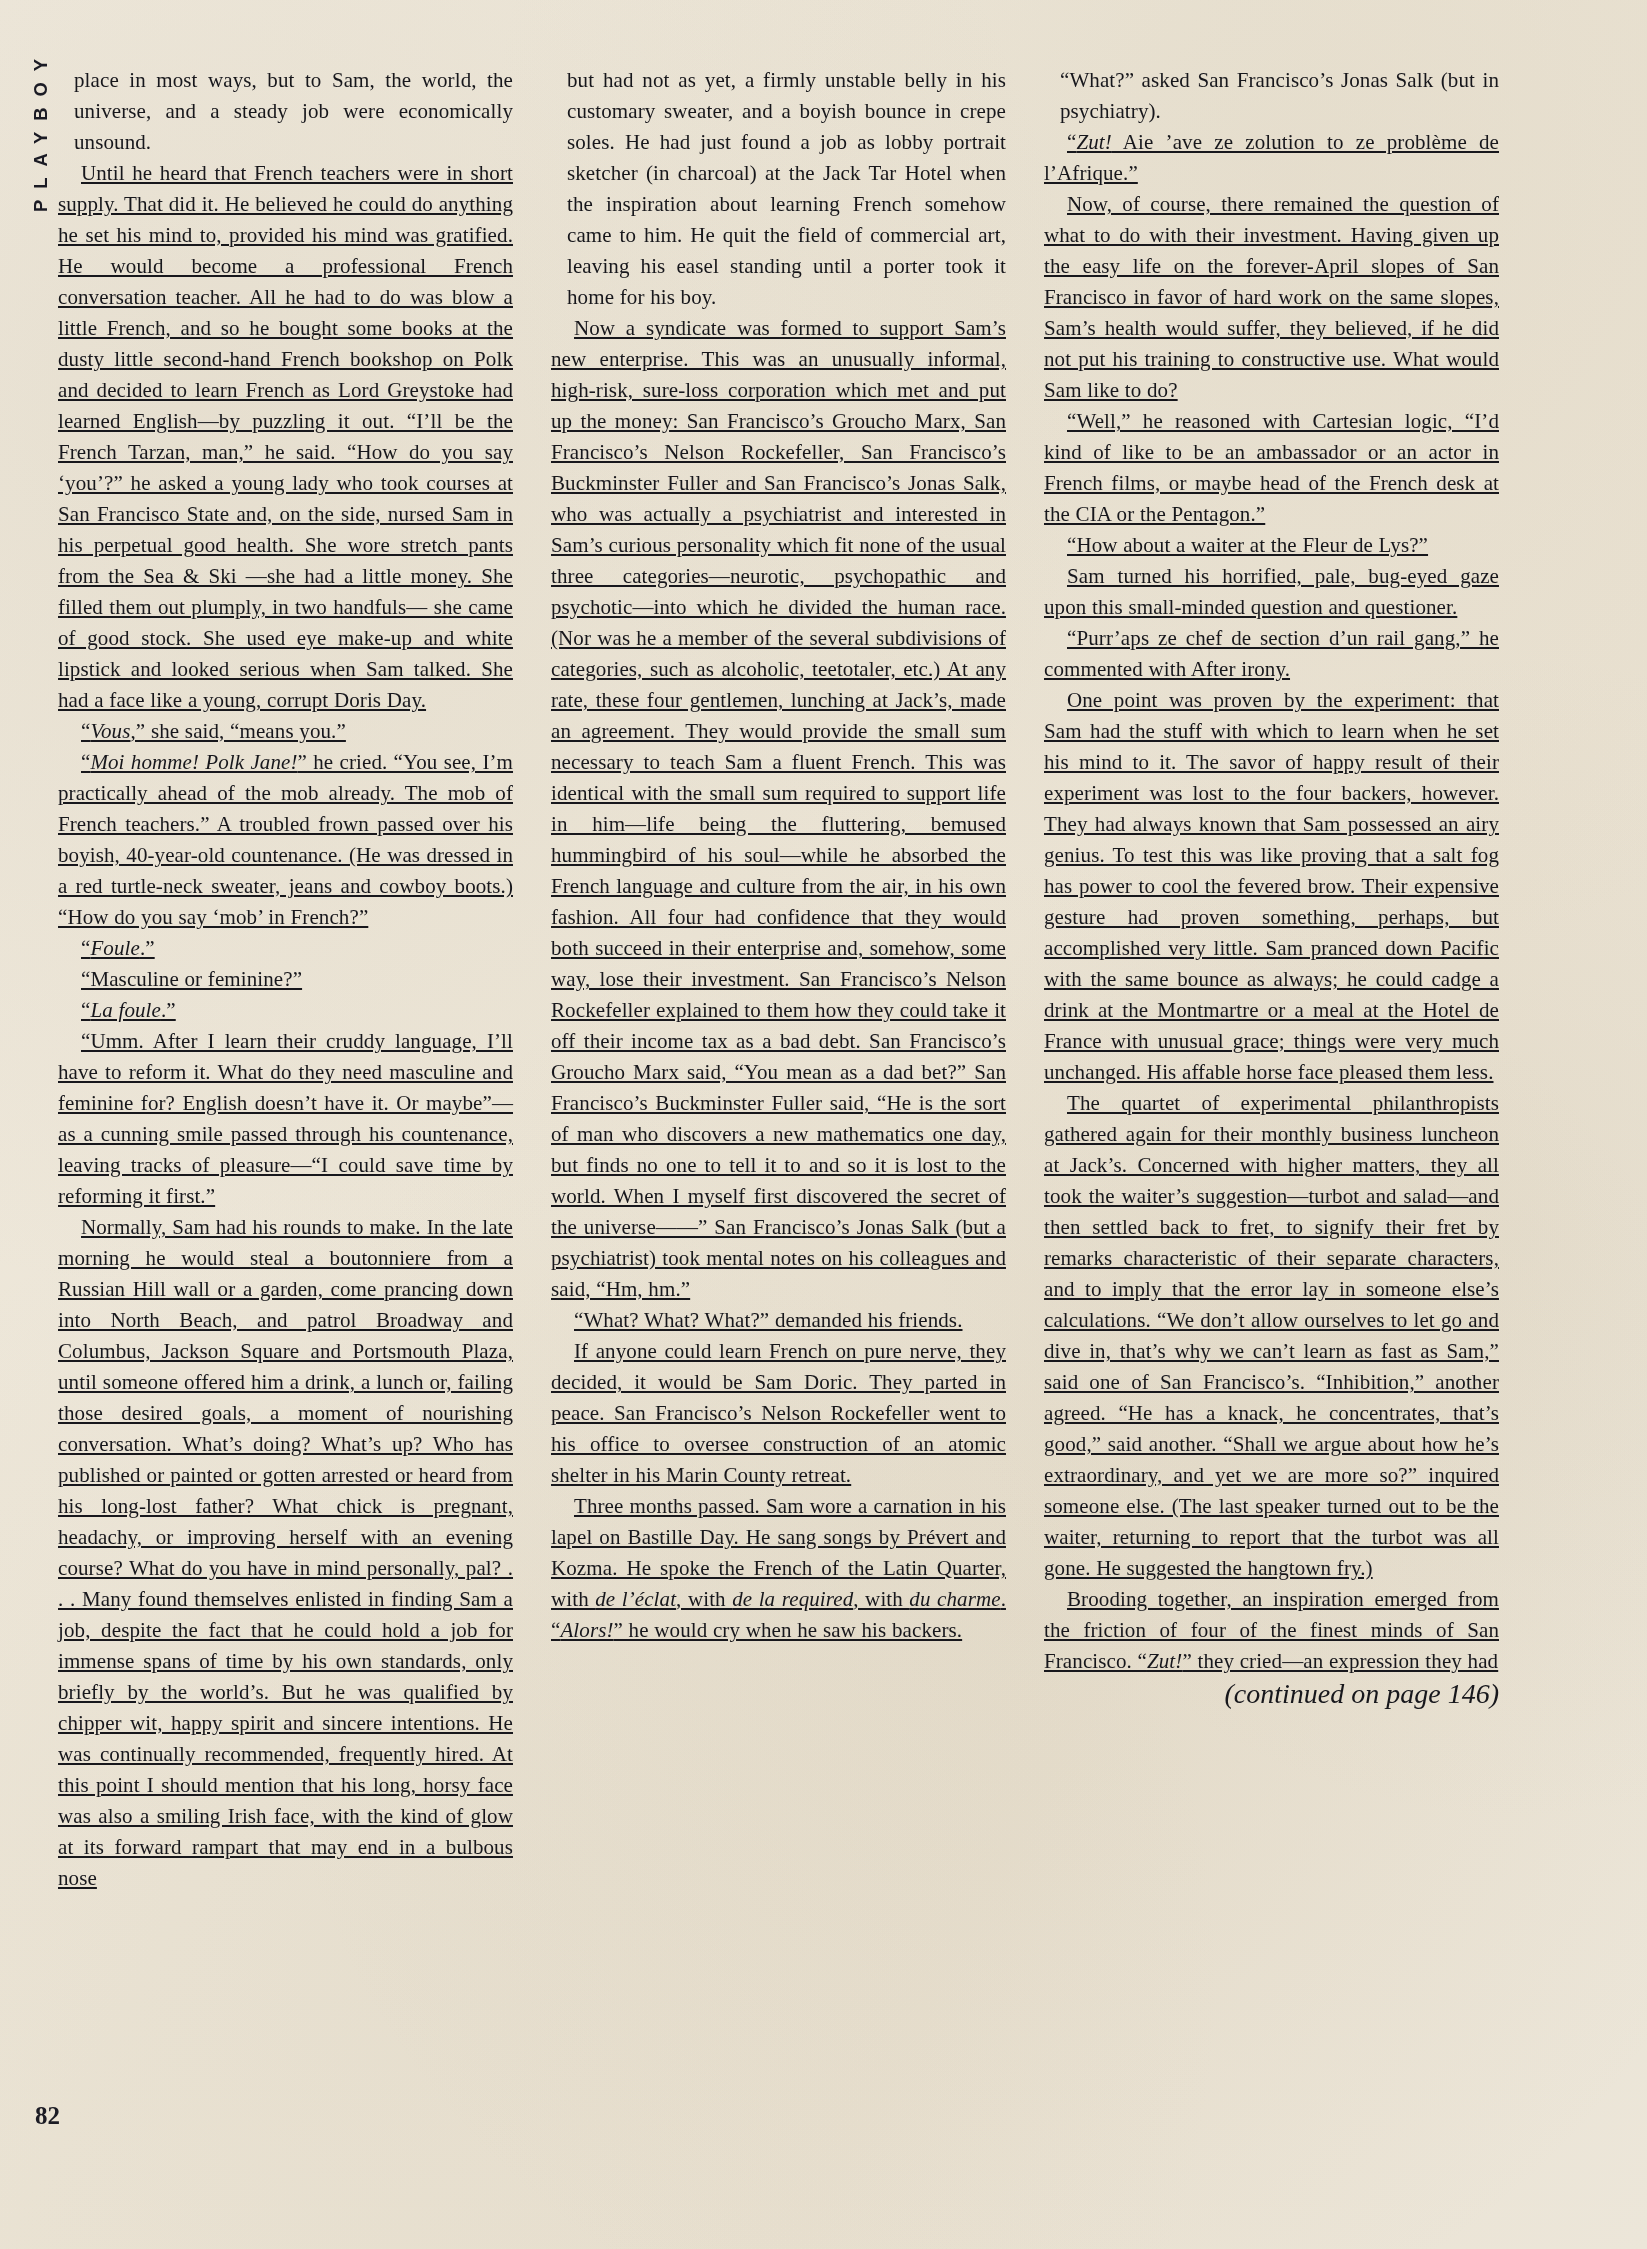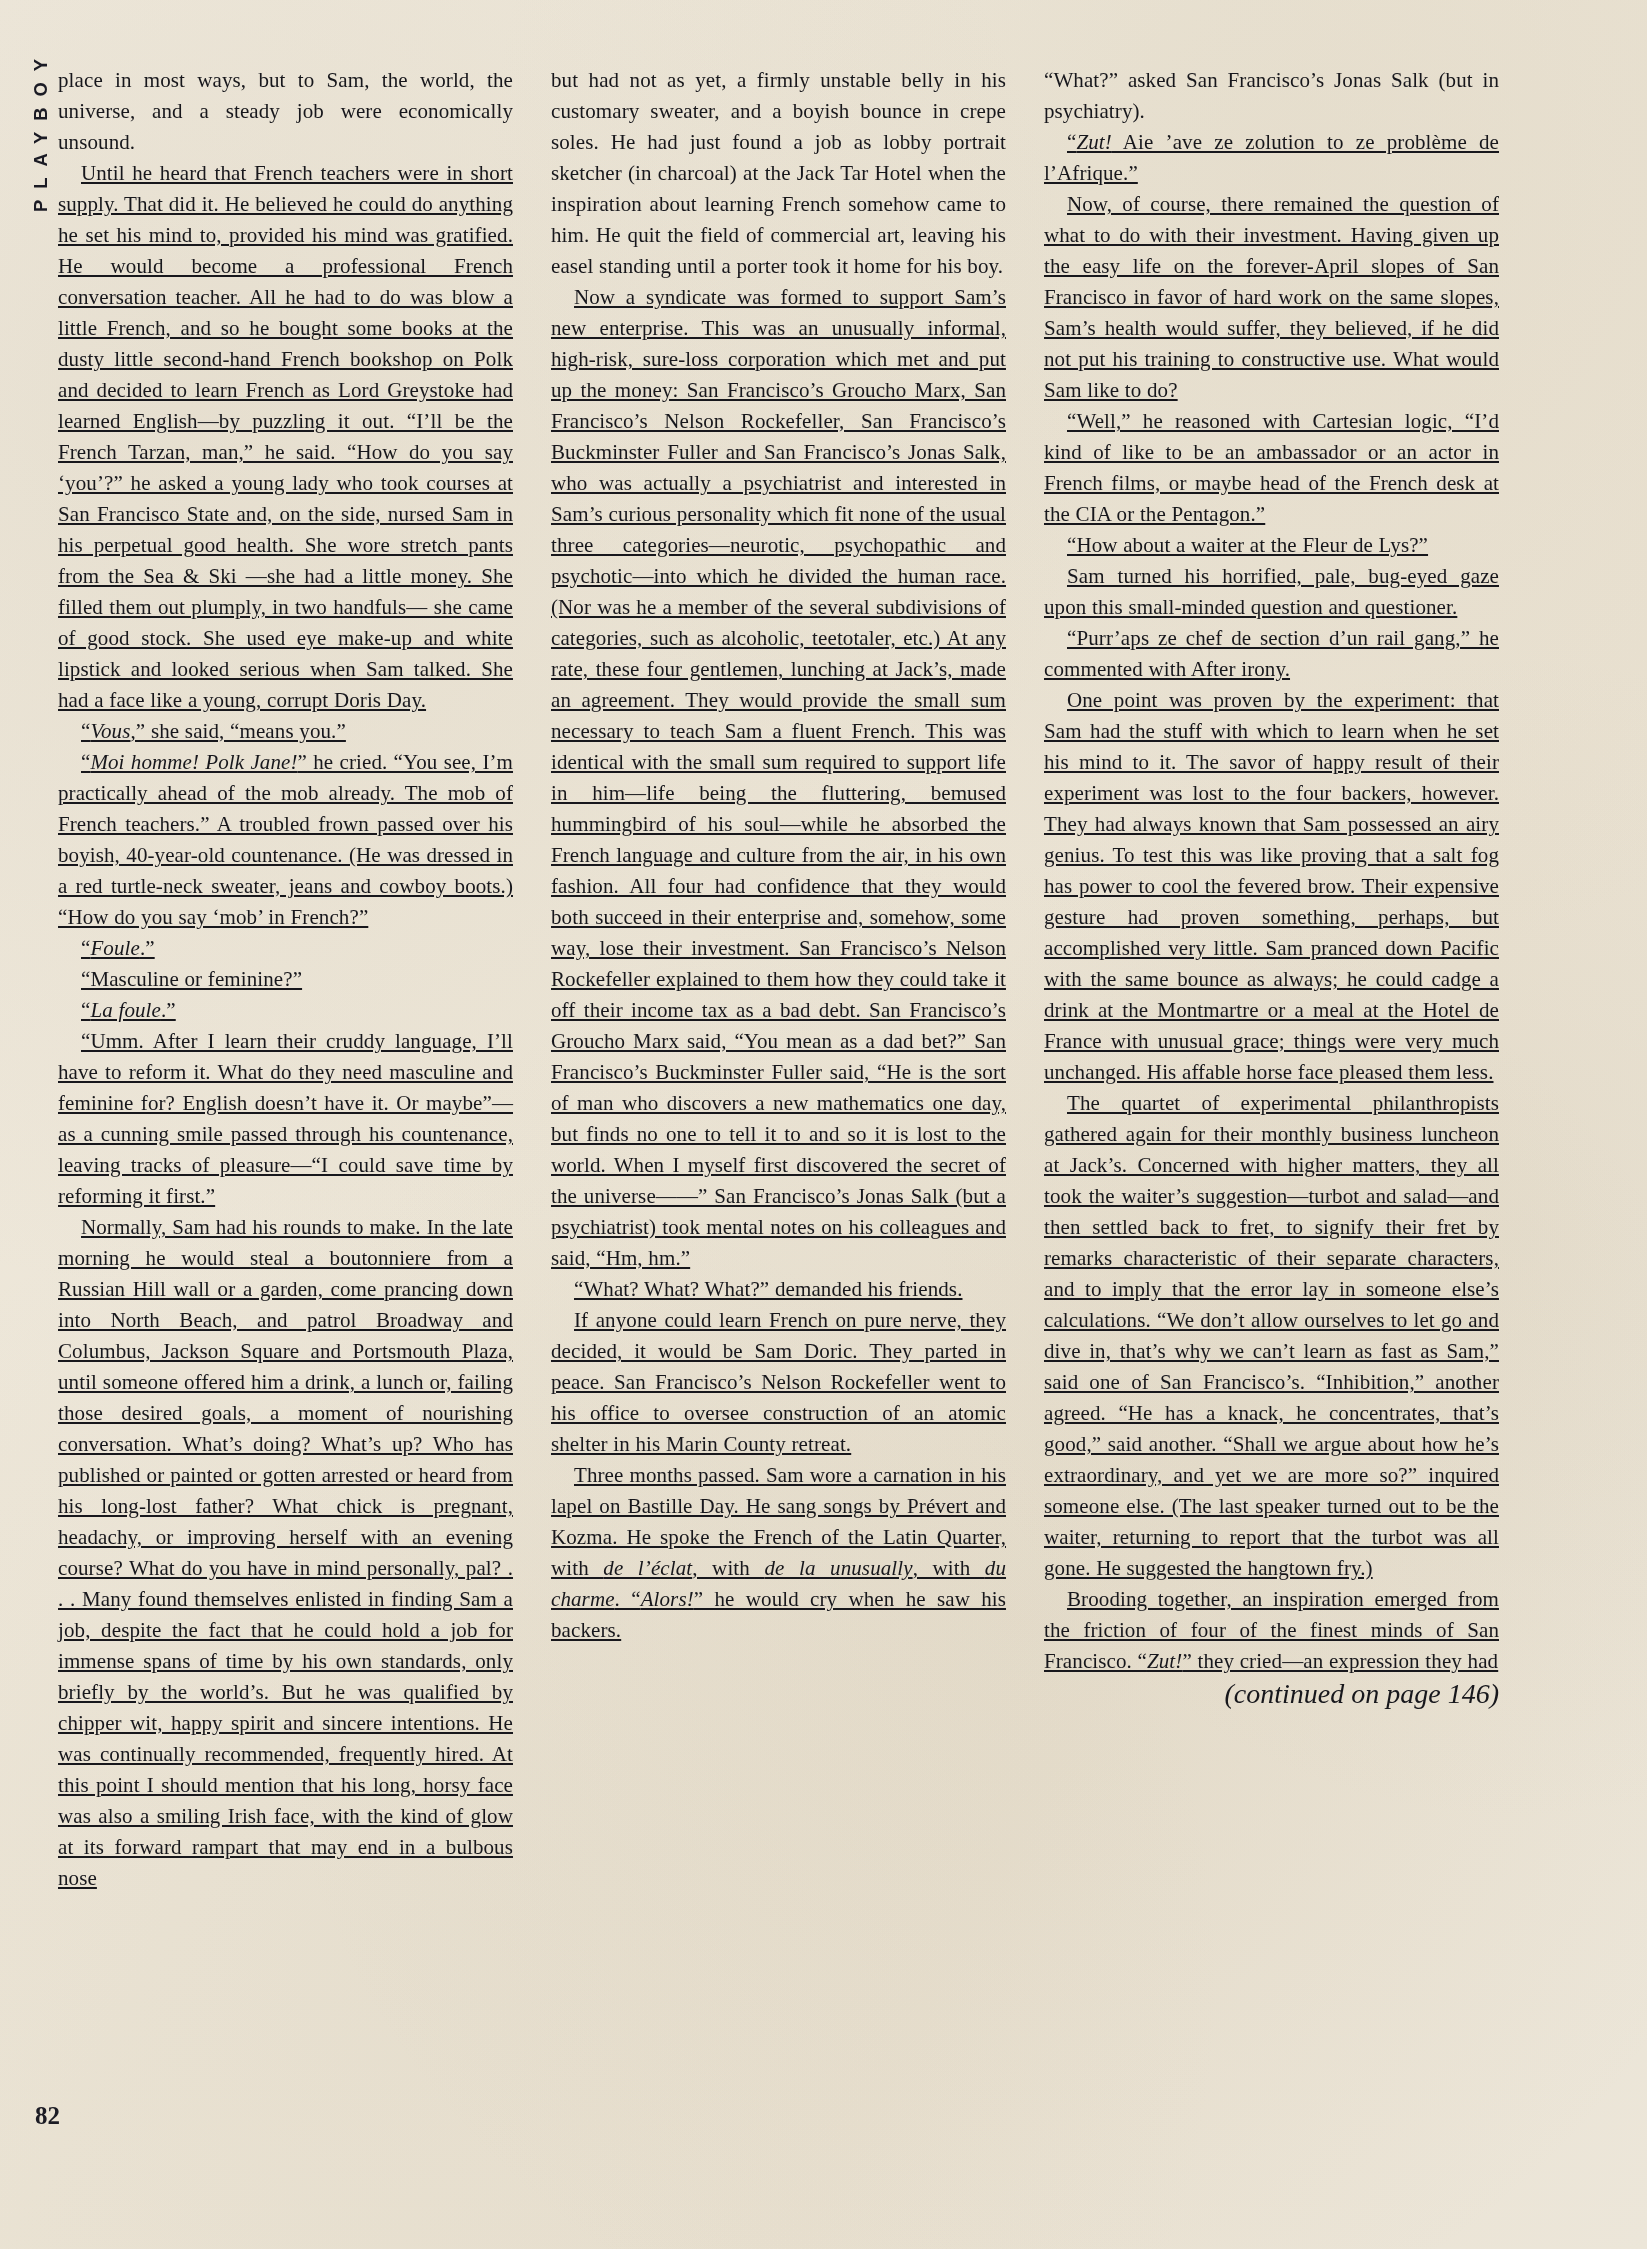--- a/index.html
+++ b/index.html
@@ -69,21 +69,21 @@
     font-size: 21px;
     line-height: 31px;
     letter-spacing: 0.1px;
     word-spacing: 0.3px;
     hyphens: manual;
   }
   .col p + p {
     text-indent: 23px;
     text-decoration: underline;
   }
-  .col p.noindent { text-indent: 0; }
+  .col p.noindent { text-indent: 0; margin-left: 16px; }
   .col i, .col em {
     font-style: italic;
   }
 
   
   .continued {
     margin-top: 1.4px;
     text-align: right;
     font-style: italic;
     font-size: 28px;
@@ -134,21 +134,21 @@
         <p>“Masculine or feminine?”</p>
         <p>“<i>La foule</i>.”</p>
         <p>“Umm. After I learn their cruddy language, I’ll have to reform it. What do they need masculine and feminine for? English doesn’t have it. Or maybe”—as a cunning smile passed through his countenance, leaving tracks of pleasure—“I could save time by reforming it first.”</p>
         <p>Normally, Sam had his rounds to make. In the late morning he would steal a boutonniere from a Russian Hill wall or a garden, come prancing down into North Beach, and patrol Broadway and Columbus, Jackson Square and Portsmouth Plaza, until someone offered him a drink, a lunch or, failing those desired goals, a moment of nourishing conversation. What’s doing? What’s up? Who has published or painted or gotten arrested or heard from his long-lost father? What chick is pregnant, headachy, or improving herself with an evening course? What do you have in mind personally, pal? . . . Many found themselves enlisted in finding Sam a job, despite the fact that he could hold a job for immense spans of time by his own standards, only briefly by the world’s. But he was qualified by chipper wit, happy spirit and sincere intentions. He was continually recommended, frequently hired. At this point I should mention that his long, horsy face was also a smiling Irish face, with the kind of glow at its forward rampart that may end in a bulbous nose</p>
       </div>
     <div class="col" id="col-2">
         <p class="noindent">but had not as yet, a firmly unstable belly in his customary sweater, and a boyish bounce in crepe soles. He had just found a job as lobby portrait sketcher (in charcoal) at the Jack Tar Hotel when the inspiration about learning French somehow came to him. He quit the field of commercial art, leaving his easel standing until a porter took it home for his boy.</p>
         <p>Now a syndicate was formed to support Sam’s new enterprise. This was an unusually informal, high-risk, sure-loss corporation which met and put up the money: San Francisco’s Groucho Marx, San Francisco’s Nelson Rockefeller, San Francisco’s Buckminster Fuller and San Francisco’s Jonas Salk, who was actually a psychiatrist and interested in Sam’s curious personality which fit none of the usual three categories—neurotic, psychopathic and psychotic—into which he divided the human race. (Nor was he a member of the several subdivisions of categories, such as alcoholic, teetotaler, etc.) At any rate, these four gentlemen, lunching at Jack’s, made an agreement. They would provide the small sum necessary to teach Sam a fluent French. This was identical with the small sum required to support life in him—life being the fluttering, bemused hummingbird of his soul—while he absorbed the French language and culture from the air, in his own fashion. All four had confidence that they would both succeed in their enterprise and, somehow, some way, lose their investment. San Francisco’s Nelson Rockefeller explained to them how they could take it off their income tax as a bad debt. San Francisco’s Groucho Marx said, “You mean as a dad bet?” San Francisco’s Buckminster Fuller said, “He is the sort of man who discovers a new mathematics one day, but finds no one to tell it to and so it is lost to the world. When I myself first discovered the secret of the universe——” San Francisco’s Jonas Salk (but a psychiatrist) took mental notes on his colleagues and said, “Hm, hm.”</p>
         <p>“What? What? What?” demanded his friends.</p>
         <p>If anyone could learn French on pure nerve, they decided, it would be Sam Doric. They parted in peace. San Francisco’s Nelson Rockefeller went to his office to oversee construction of an atomic shelter in his Marin County retreat.</p>
-        <p>Three months passed. Sam wore a carnation in his lapel on Bastille Day. He sang songs by Prévert and Kozma. He spoke the French of the Latin Quarter, with <i>de l’éclat</i>, with <i>de la unusually</i>, with <i>du charme</i>. “<i>Alors!</i>” he would cry when he saw his backers.</p>
+        <p>Three months passed. Sam wore a carnation in his lapel on Bastille Day. He sang songs by Prévert and Kozma. He spoke the French of the Latin Quarter, with <i>de l’éclat</i>, with <i>de la required</i>, with <i>du charme</i>. “<i>Alors!</i>” he would cry when he saw his backers.</p>
       </div>
     <div class="col" id="col-3">
         <p class="noindent">“What?” asked San Francisco’s Jonas Salk (but in psychiatry).</p>
         <p>“<i>Zut!</i> Aie ’ave ze zolution to ze problème de l’Afrique.”</p>
         <p>Now, of course, there remained the question of what to do with their investment. Having given up the easy life on the forever-April slopes of San Francisco in favor of hard work on the same slopes, Sam’s health would suffer, they believed, if he did not put his training to constructive use. What would Sam like to do?</p>
         <p>“Well,” he reasoned with Cartesian logic, “I’d kind of like to be an ambassador or an actor in French films, or maybe head of the French desk at the CIA or the Pentagon.”</p>
         <p>“How about a waiter at the Fleur de Lys?”</p>
         <p>Sam turned his horrified, pale, bug-eyed gaze upon this small-minded question and questioner.</p>
         <p>“Purr’aps ze chef de section d’un rail gang,” he commented with After irony.</p>
         <p>One point was proven by the experiment: that Sam had the stuff with which to learn when he set his mind to it. The savor of happy result of their experiment was lost to the four backers, however. They had always known that Sam possessed an airy genius. To test this was like proving that a salt fog has power to cool the fevered brow. Their expensive gesture had proven something, perhaps, but accomplished very little. Sam pranced down Pacific with the same bounce as always; he could cadge a drink at the Montmartre or a meal at the Hotel de France with unusual grace; things were very much unchanged. His affable horse face pleased them less.</p>

